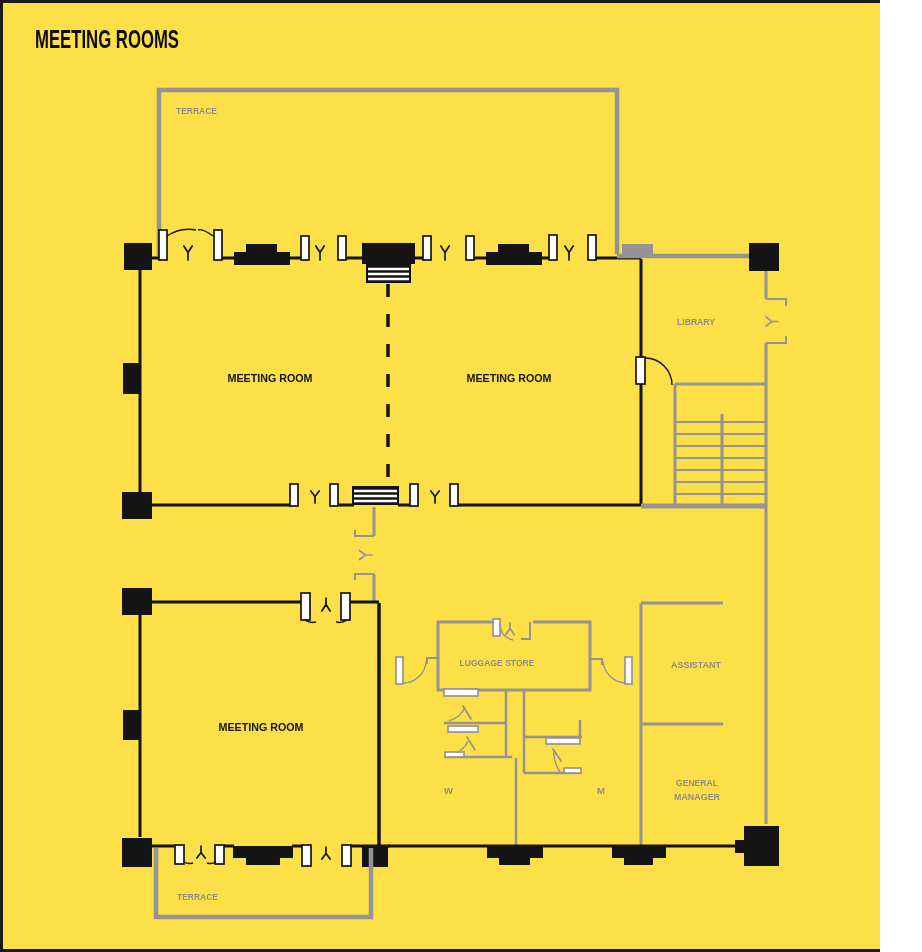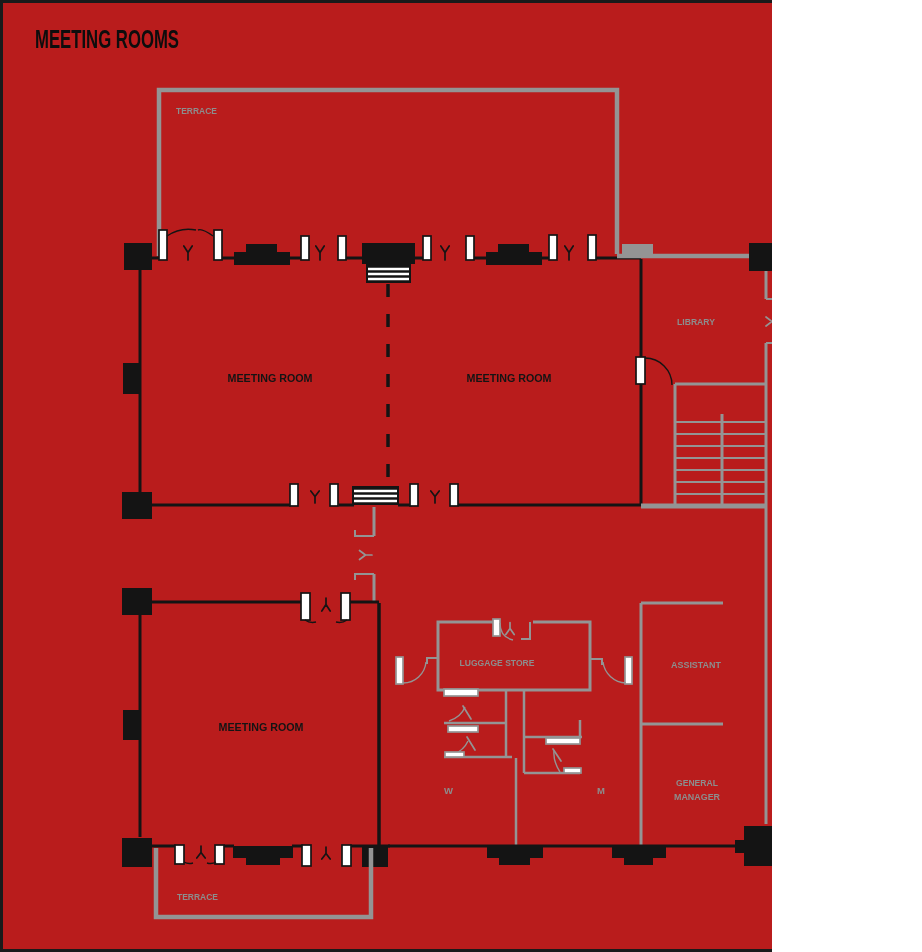--- a/index.html
+++ b/index.html
@@ -1,16 +1,16 @@
 <!DOCTYPE html>
 <html><head>
 <meta charset="utf-8">
 <style>
   html,body{margin:0;padding:0;background:#ffffff;}
-  .page{position:relative;width:772px;height:952px;background:#b91c1c;overflow:hidden;}
+  .page{position:relative;width:880px;height:952px;background:#fde047;overflow:hidden;}
   svg{display:block;}
   
   .wb{stroke:#141414;stroke-width:3;fill:none;stroke-linecap:butt;}
   .wb35{stroke:#141414;stroke-width:3.5;fill:none;}
   .wg{stroke:#949494;stroke-width:3;fill:none;}
   .wg4{stroke:#949494;stroke-width:4.5;fill:none;}
   .wg5{stroke:#949494;stroke-width:5;fill:none;}
   .wg2{stroke:#949494;stroke-width:2;fill:none;}
   .wg25{stroke:#949494;stroke-width:2.5;fill:none;}
   .tread{stroke:#949494;stroke-width:2;fill:none;}

